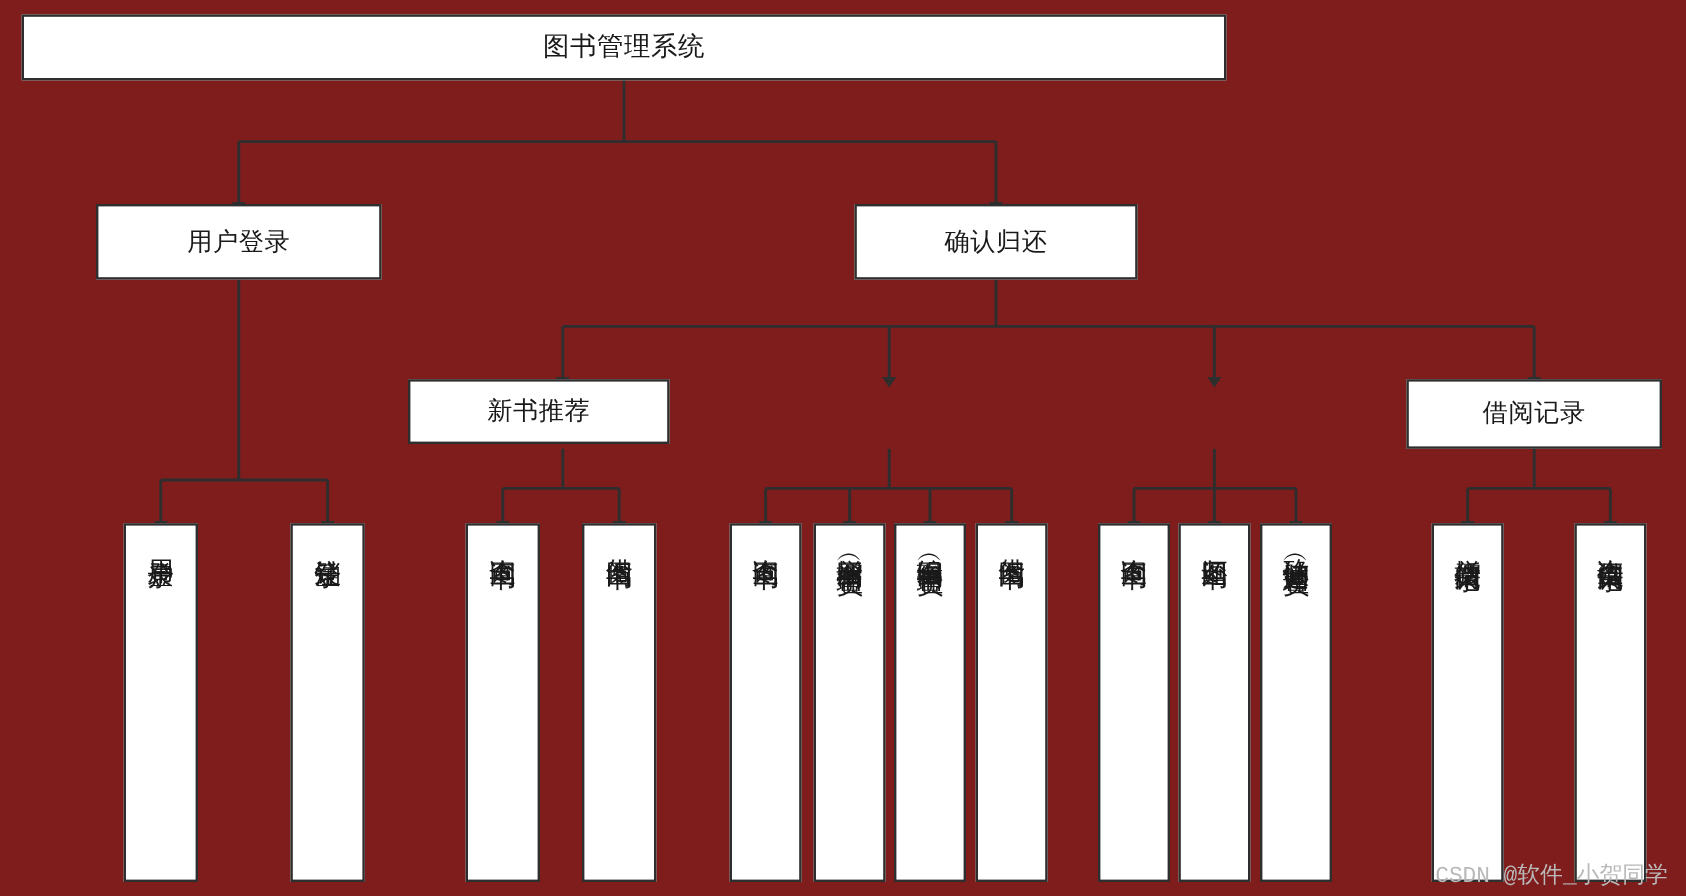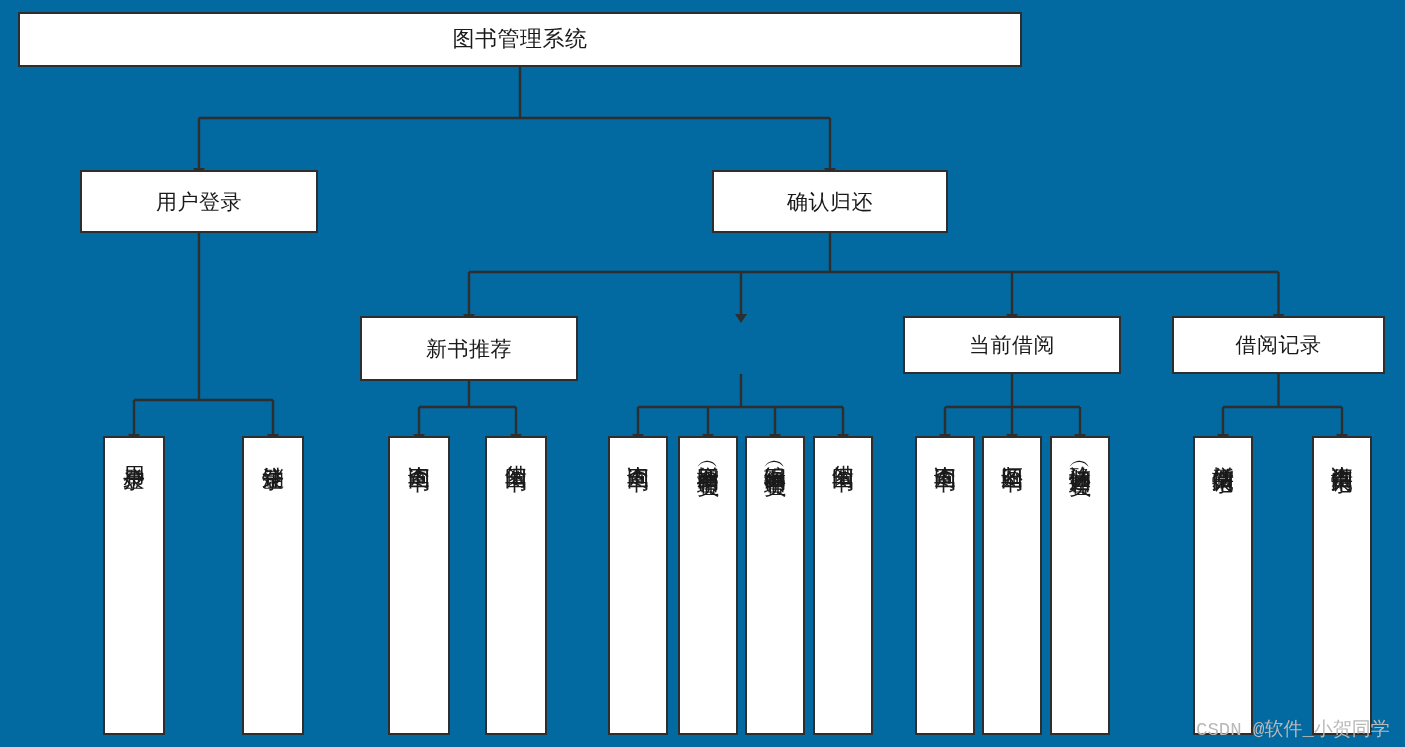--- a/index.html
+++ b/index.html
@@ -7,21 +7,21 @@
     padding: 0;
     background: #ffffff;
   }
   body {
     font-family: "Liberation Sans", "DejaVu Sans", sans-serif;
   }
   #canvas {
     position: relative;
     width: 1405px;
     height: 747px;
-    background: #0369a1;
+    background: #7f1d1d;
     overflow: hidden;
   }
   #diagram-svg {
     position: absolute;
     left: 0;
     top: 0;
     width: 1405px;
     height: 747px;
   }
   .node-box {
@@ -120,25 +120,22 @@
     <span class="node-label">图书管理系统</span>
   </div>
 
   <div class="node-box node-h" style="left: 80px; top: 170px; width: 238px; height: 63px;">
     <span class="node-label">用户登录</span>
   </div>
   <div class="node-box node-h" style="left: 712px; top: 170px; width: 236px; height: 63px;">
     <span class="node-label">确认归还</span>
   </div>
 
-  <div class="node-box node-h" style="left: 360px; top: 316px; width: 218px; height: 65px;">
+  <div class="node-box node-h" style="left: 340px; top: 316px; width: 218px; height: 54px;">
     <span class="node-label">新书推荐</span>
-  </div>
-  <div class="node-box node-h" style="left: 903px; top: 316px; width: 218px; height: 58px;">
-    <span class="node-label">当前借阅</span>
   </div>
   <div class="node-box node-h" style="left: 1172px; top: 316px; width: 213px; height: 58px; align-items: center;">
     <span class="node-label">借阅记录</span>
   </div>
 
   <div class="node-box node-v" style="left: 103px; top: 436px; width: 62px; height: 299px;">
     <span class="node-label">用户登录</span>
   </div>
   <div class="node-box node-v" style="left: 242px; top: 436px; width: 62px; height: 299px;">
     <span class="node-label">注销登录</span>

